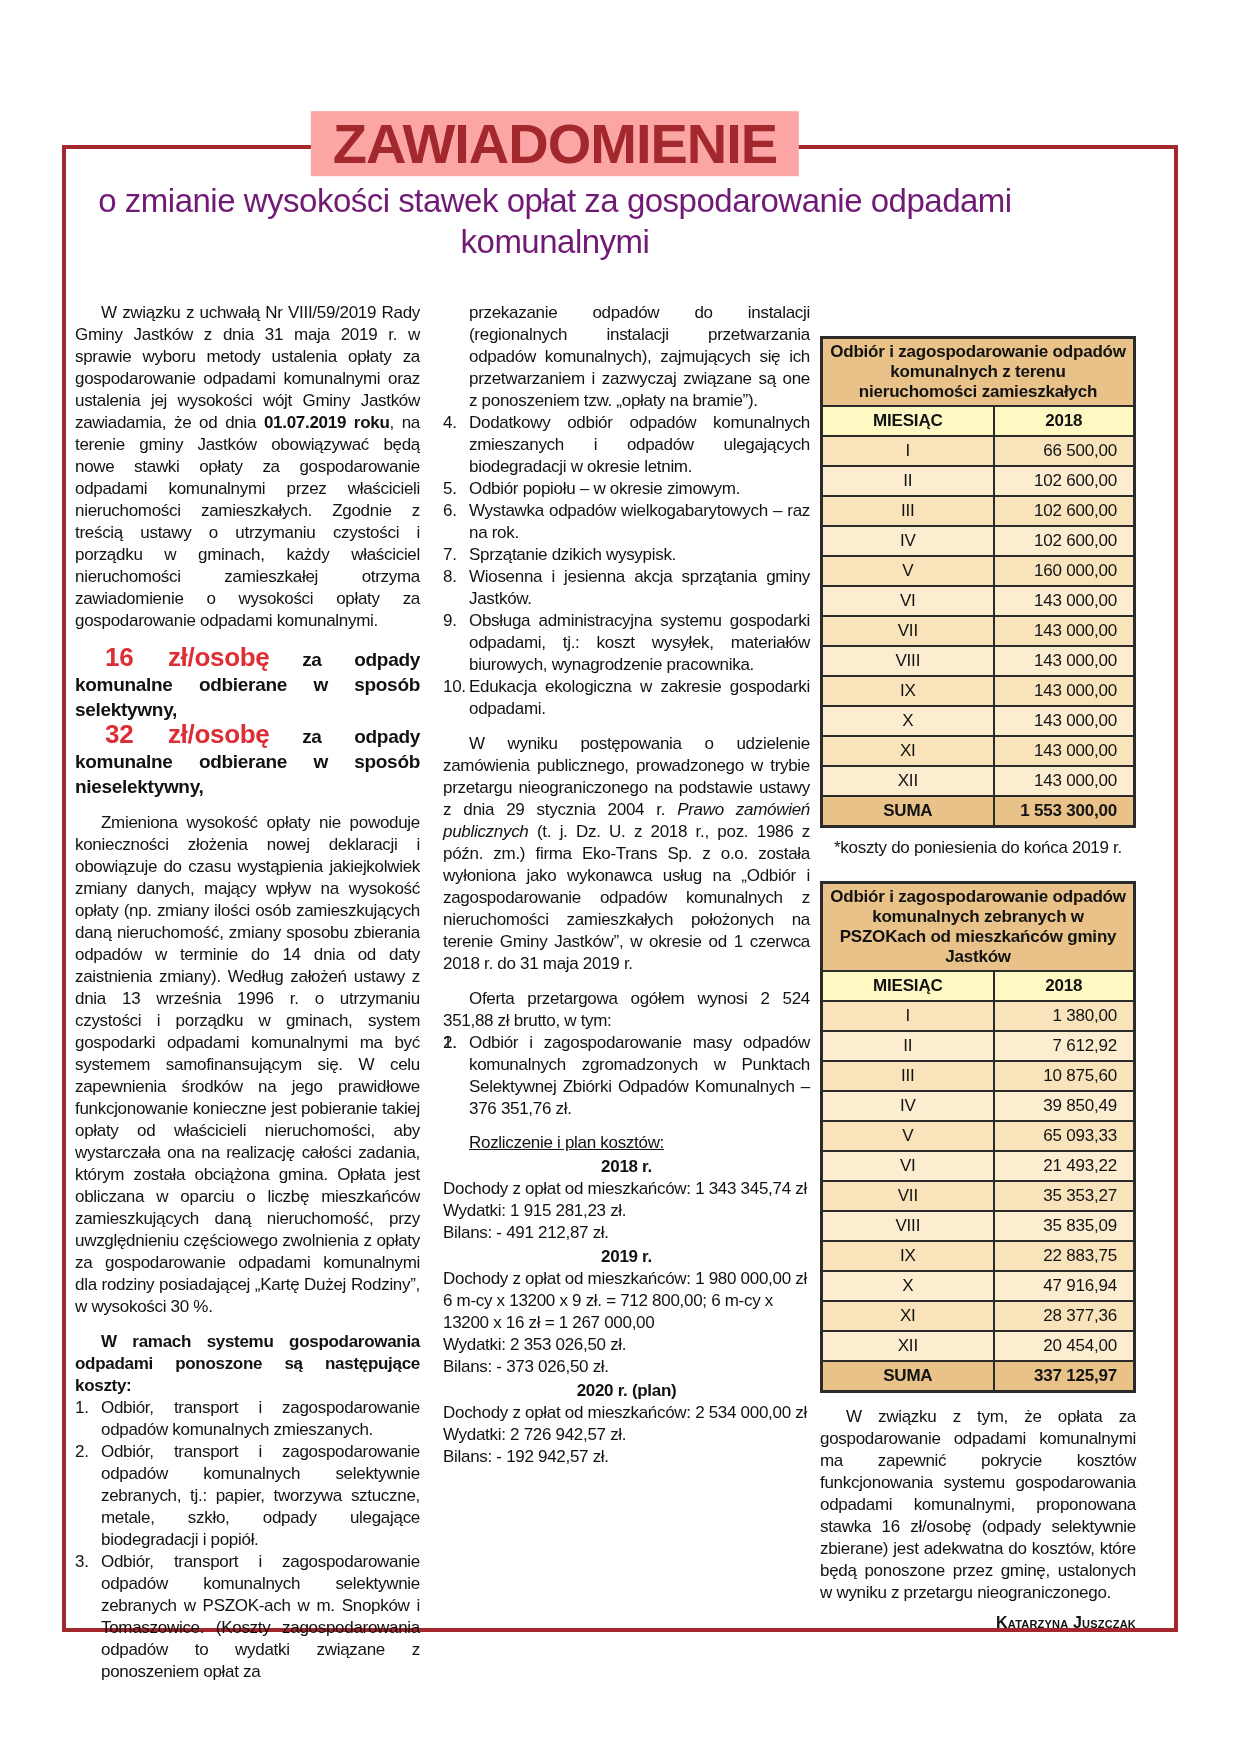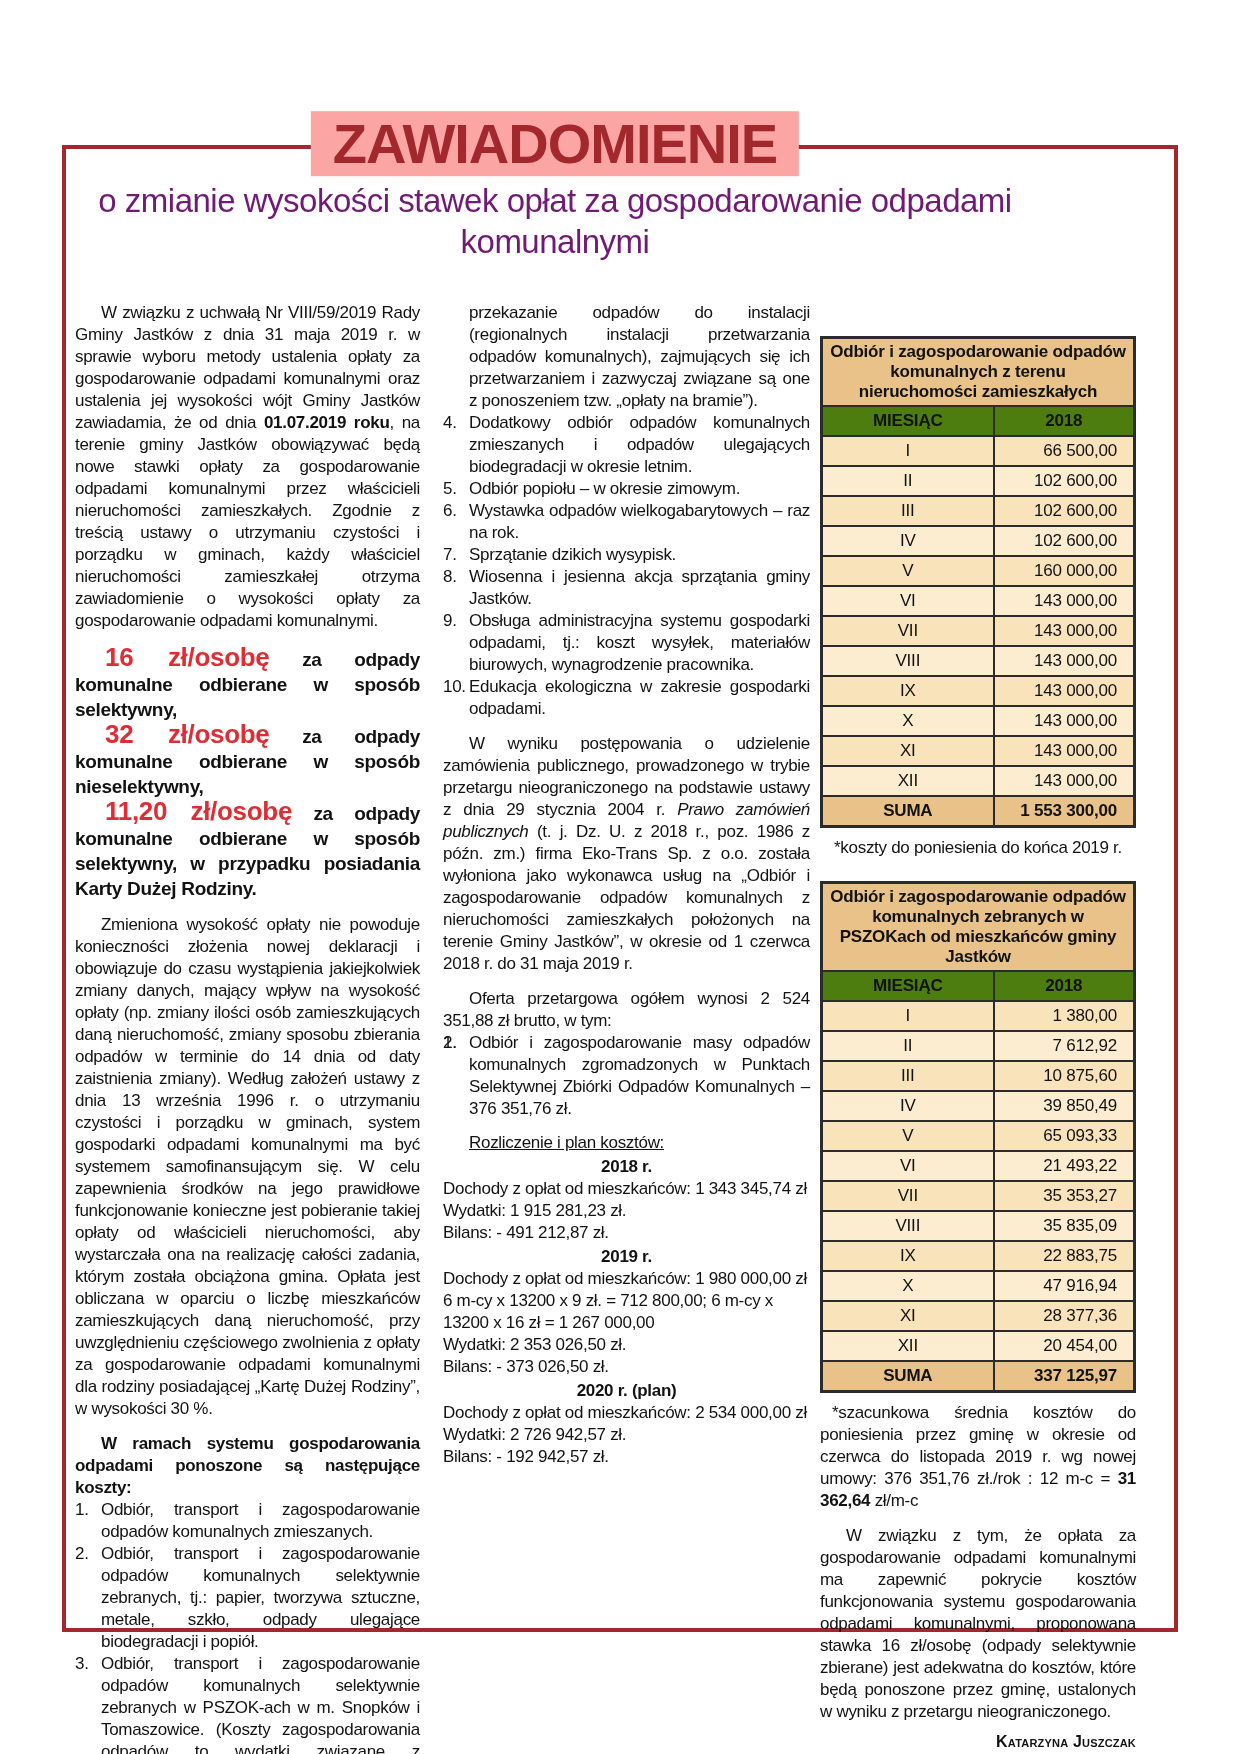--- a/index.html
+++ b/index.html
@@ -23,21 +23,21 @@
   .rate .price{color:#DE2E35;font-size:26px;}
   .rates{margin:13px 0;}
   .li{position:relative;padding-left:26px;}
   .li .num{position:absolute;left:0;}
   .cont{padding-left:26px;}
   .plan-h{text-indent:26px;text-decoration:underline;margin-top:12px;}
   .year{text-align:center;font-weight:bold;margin-top:2px;}
   .dtable{width:100%;border-collapse:collapse;border:3px solid #2B2B2B;}
   .dtable th,.dtable td{border:2px solid #2B2B2B;font-size:17px;padding:3px 6px;letter-spacing:-0.2px;}
   .ttitle{background:#E8C288;text-align:center;font-weight:bold;font-size:17px;line-height:20px;padding:6px 8px;}
-  .hrow th{background:#4d7c0f;text-align:center;font-weight:bold;}
+  .hrow th{background:#fef9c3;text-align:center;font-weight:bold;}
   .hrow .mh{width:55%;}
   .dtable tbody tr:nth-child(odd){background:#F9E3BB;}
   .dtable tbody tr:nth-child(even){background:#FCEDD0;}
   .mcell{text-align:center;}
   .vcell{text-align:right;padding-right:16px !important;white-space:nowrap;}
   .sumrow td{background:#E8C288;font-weight:bold;}
   .sumrow td:first-child{text-align:center;}
   .tnote{text-align:center;margin:9px 0 22px;}
   .pnote{margin-top:9px;text-align:justify;text-indent:12px;}
   .signature{margin-top:8px;text-align:right;font-weight:bold;font-variant:small-caps;font-size:16px;letter-spacing:0.2px;}
@@ -50,21 +50,20 @@
 
   <h1 class="title">ZAWIADOMIENIE</h1>
   <div class="subtitle">o zmianie wysokości stawek opłat za gospodarowanie odpadami komunalnymi</div>
 
   <div class="col col1">
     <p class="just ind"><span>W związku z uchwałą Nr VIII/59/2019 Rady Gminy Jastków z dnia 31 maja 2019 r. w sprawie wyboru metody ustalenia opłaty za gospodarowanie odpadami komunalnymi oraz ustalenia jej wysokości wójt Gminy Jastków zawiadamia, że od dnia </span><b>01.07.2019 roku</b><span>, na terenie gminy Jastków obowiązywać będą nowe stawki opłaty za gospodarowanie odpadami komunalnymi przez właścicieli nieruchomości zamieszkałych. Zgodnie z treścią ustawy o utrzymaniu czystości i porządku w gminach, każdy właściciel nieruchomości zamieszkałej otrzyma zawiadomienie o wysokości opłaty za gospodarowanie odpadami komunalnymi.</span></p>
 
     <div class="rates">
         <p class="rate"><span class="price">16 zł/osobę</span><span> za odpady komunalne odbierane w sposób selektywny,</span></p>
         <p class="rate"><span class="price">32 zł/osobę</span><span> za odpady komunalne odbierane w sposób nieselektywny,</span></p>
-        <p class="rate"><span class="price">11,20 zł/osobę</span><span> za odpady komunalne odbierane w sposób selektywny, w przypadku posiadania Karty Dużej Rodziny.</span></p>
       </div>
 
     <p class="just ind">Zmieniona wysokość opłaty nie powoduje konieczności złożenia nowej deklaracji i obowiązuje do czasu wystąpienia jakiejkolwiek zmiany danych, mający wpływ na wysokość opłaty (np. zmiany ilości osób zamieszkujących daną nieruchomość, zmiany sposobu zbierania odpadów w terminie do 14 dnia od daty zaistnienia zmiany). Według założeń ustawy z dnia 13 września 1996 r. o utrzymaniu czystości i porządku w gminach, system gospodarki odpadami komunalnymi ma być systemem samofinansującym się. W celu zapewnienia środków na jego prawidłowe funkcjonowanie konieczne jest pobieranie takiej opłaty od właścicieli nieruchomości, aby wystarczała ona na realizację całości zadania, którym została obciążona gmina. Opłata jest obliczana w oparciu o liczbę mieszkańców zamieszkujących daną nieruchomość, przy uwzględnieniu częściowego zwolnienia z opłaty za gospodarowanie odpadami komunalnymi dla rodziny posiadającej „Kartę Dużej Rodziny”, w wysokości 30 %.</p>
 
     <p class="just ind bold mt">W ramach systemu gospodarowania odpadami ponoszone są następujące koszty:</p>
 
     <div>
         <div class="li just"><span class="num">1.</span><span>Odbiór, transport i zagospodarowanie odpadów komunalnych zmieszanych.</span></div>
         <div class="li just"><span class="num">2.</span><span>Odbiór, transport i zagospodarowanie odpadów komunalnych selektywnie zebranych, tj.: papier, tworzywa sztuczne, metale, szkło, odpady ulegające biodegradacji i popiół.</span></div>
         <div class="li just"><span class="num">3.</span><span>Odbiór, transport i zagospodarowanie odpadów komunalnych selektywnie zebranych w PSZOK-ach w m. Snopków i Tomaszowice. (Koszty zagospodarowania odpadów to wydatki związane z ponoszeniem opłat za</span></div>
@@ -248,19 +247,18 @@
           <td class="vcell">20 454,00</td>
         </tr>
         </tbody>
       <tfoot>
         <tr class="sumrow">
           <td>SUMA</td>
           <td class="vcell">337 125,97</td>
         </tr>
       </tfoot>
     </table>
-    <p class="pnote"><span>*szacunkowa średnia kosztów do poniesienia przez gminę w okresie od czerwca do listopada 2019 r. wg nowej umowy: 376 351,76 zł./rok : 12 m-c = </span><b>31 362,64</b><span> zł/m-c</span></p>
 
     <p class="just ind mt">W związku z tym, że opłata za gospodarowanie odpadami komunalnymi ma zapewnić pokrycie kosztów funkcjonowania systemu gospodarowania odpadami komunalnymi, proponowana stawka 16 zł/osobę (odpady selektywnie zbierane) jest adekwatna do kosztów, które będą ponoszone przez gminę, ustalonych w wyniku z przetargu nieograniczonego.</p>
 
     <div class="signature">Katarzyna Juszczak</div>
   </div>
 </div>
 
 </body></html>

